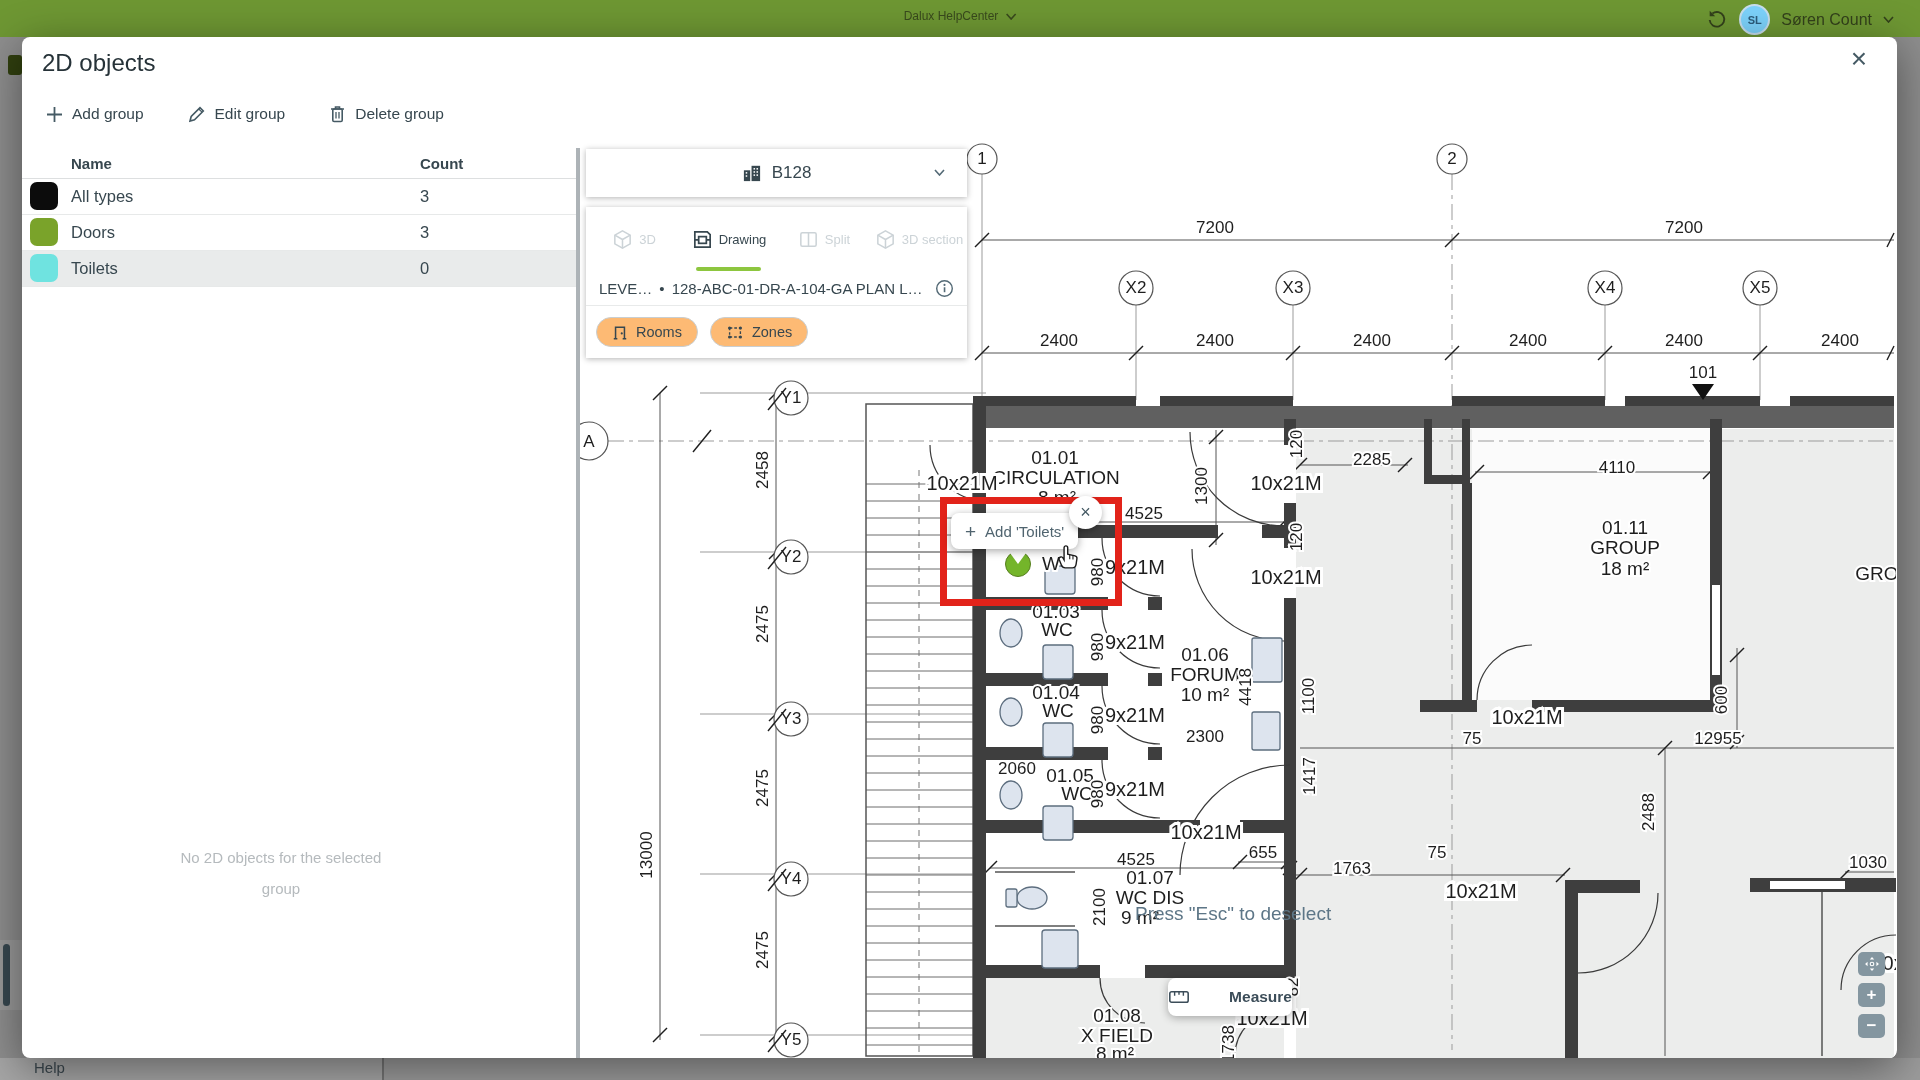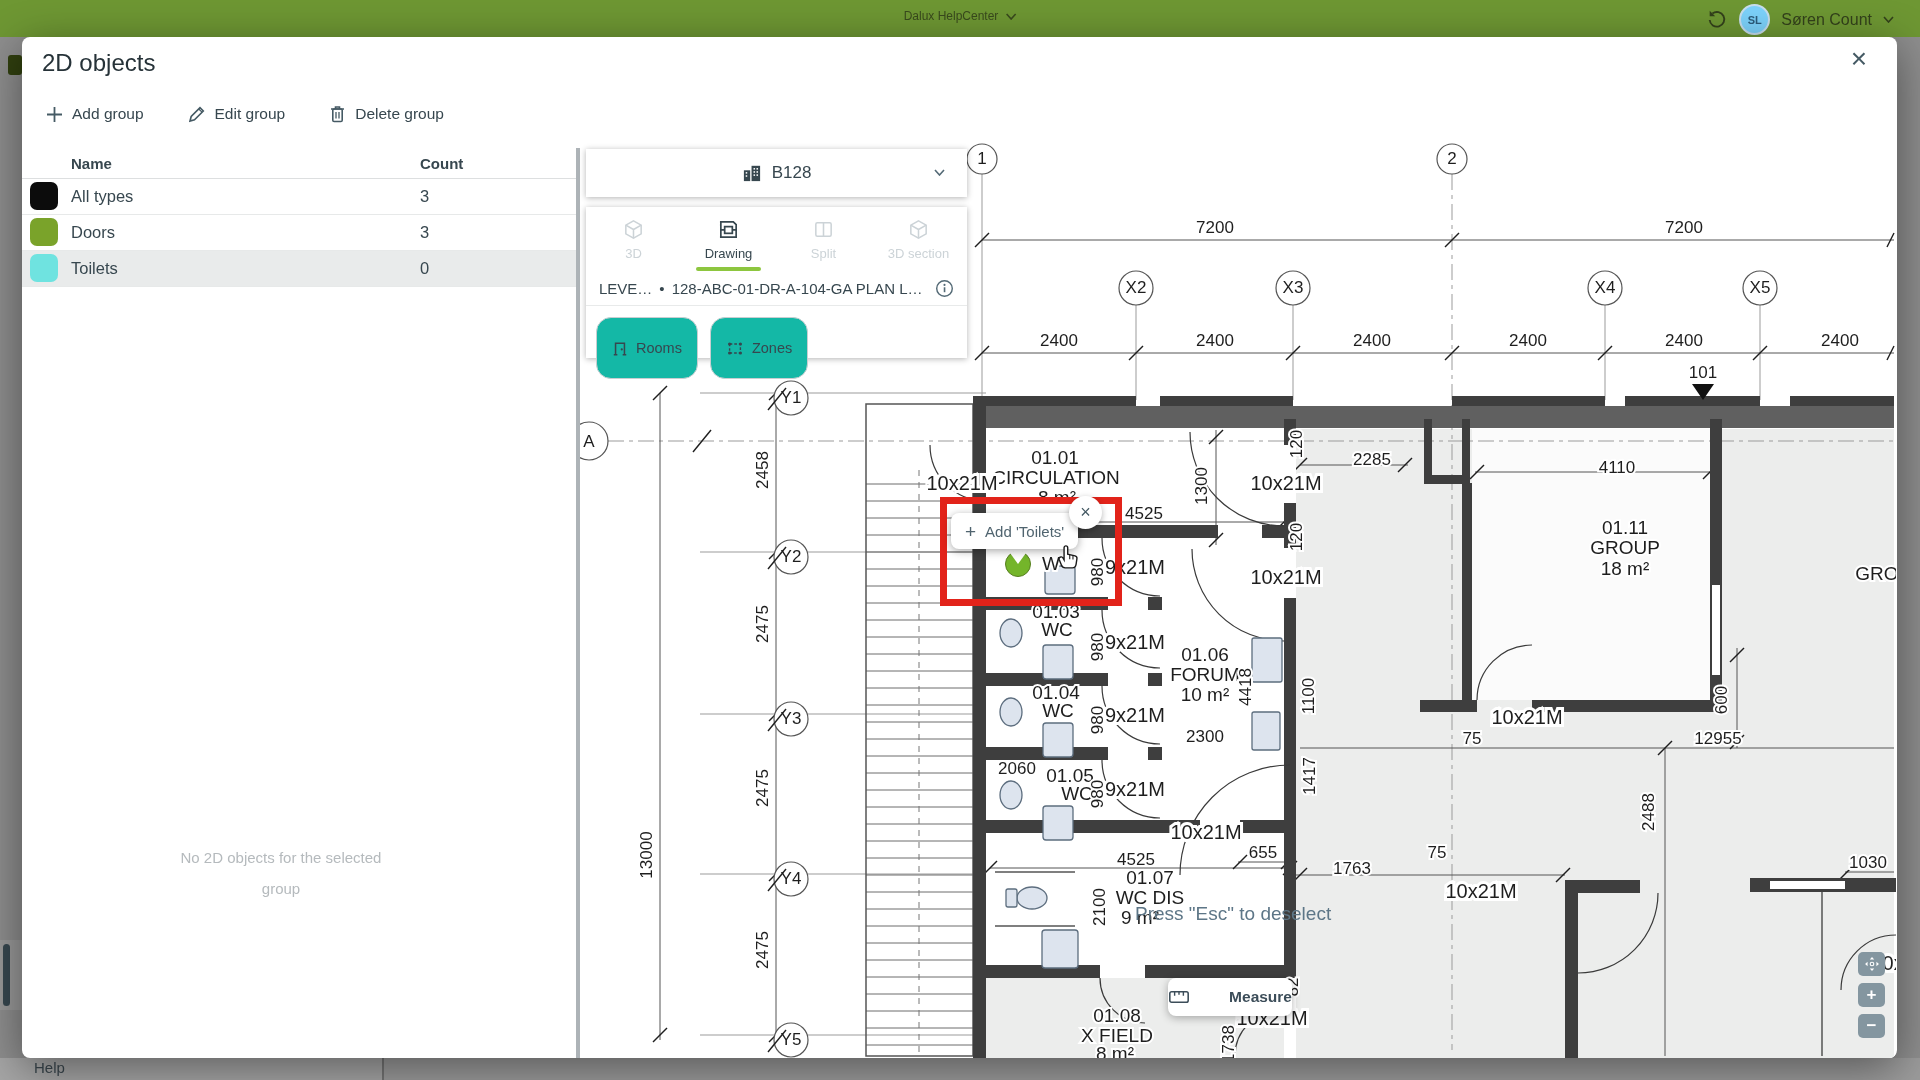--- a/index.html
+++ b/index.html
@@ -53,31 +53,31 @@
   .arc{fill:none;stroke:#3a3a3a;stroke-width:1.2}
   .fix{fill:#dde4ee;stroke:#5c6d7e;stroke-width:1.3}
   .bub{fill:#fff;stroke:#555;stroke-width:1.2}
   
   .card{position:absolute;background:#fff;border-radius:0;box-shadow:0 1px 6px rgba(0,0,0,.3)}
   .card-building{left:564px;top:112px;width:381px;height:48px;display:flex;align-items:center;
                  justify-content:center;gap:10px;font-size:17px;font-weight:500;color:#37474f;cursor:pointer}
   .cb-chev{position:absolute;right:22px;top:20px}
   .card-modes{left:564px;top:170px;width:381px;height:151px}
   .tabs{display:flex;height:64px}
-  .tab{width:95px;position:relative;display:flex;flex-direction:column;align-items:center;
+  .tab{width:95px;position:relative;display:flex;flex-direction:row;align-items:center;
        justify-content:center;gap:5px;font-size:13px;cursor:pointer}
   .tab.dis{color:#ccd3d7}.tab.act{color:#37474f}
   .tab.act:after{content:"";position:absolute;bottom:0;left:15px;right:15px;height:4px;
                  border-radius:2px;background:#8dc63f}
   .bcrumb{display:flex;align-items:center;height:34px;padding:0 13px;font-size:15px;color:#37474f;gap:7px}
   .bc-name{white-space:nowrap;overflow:hidden;text-overflow:ellipsis;flex:1}
   .bdiv{height:1px;background:#e8eaea}
   .toggles{display:flex;gap:12px;padding:11px 10px}
   .pill{height:28px;border:1px solid #c9ced1;border-radius:15px;display:flex;align-items:center;
-        gap:8px;padding:16px 15px;font-size:14.5px;font-weight:500;color:#37474f;background:#14b8a6;cursor:pointer}
+        gap:8px;padding:0 15px;font-size:14.5px;font-weight:500;color:#37474f;background:#fdba74;cursor:pointer}
   
   .redbox{position:absolute;left:918px;top:460px;width:168px;height:95px;border:7px solid #e2231a}
   .seltip{position:absolute;left:929px;top:476px;height:36px;background:#fff;border-radius:8px;
           box-shadow:0 2px 8px rgba(0,0,0,.35);display:flex;align-items:center;gap:9px;
           padding:0 14px;font-size:15px;color:#50646f;cursor:pointer}
   .seltip .plus{font-size:19px;line-height:1}
   .selx{position:absolute;left:1047px;top:459px;width:33px;height:33px;border-radius:50%;background:#fff;
         box-shadow:0 2px 6px rgba(0,0,0,.3);display:flex;align-items:center;justify-content:center;
         font-size:18px;color:#455a64;cursor:pointer}
   .cursor{position:absolute;left:1033px;top:503px}

